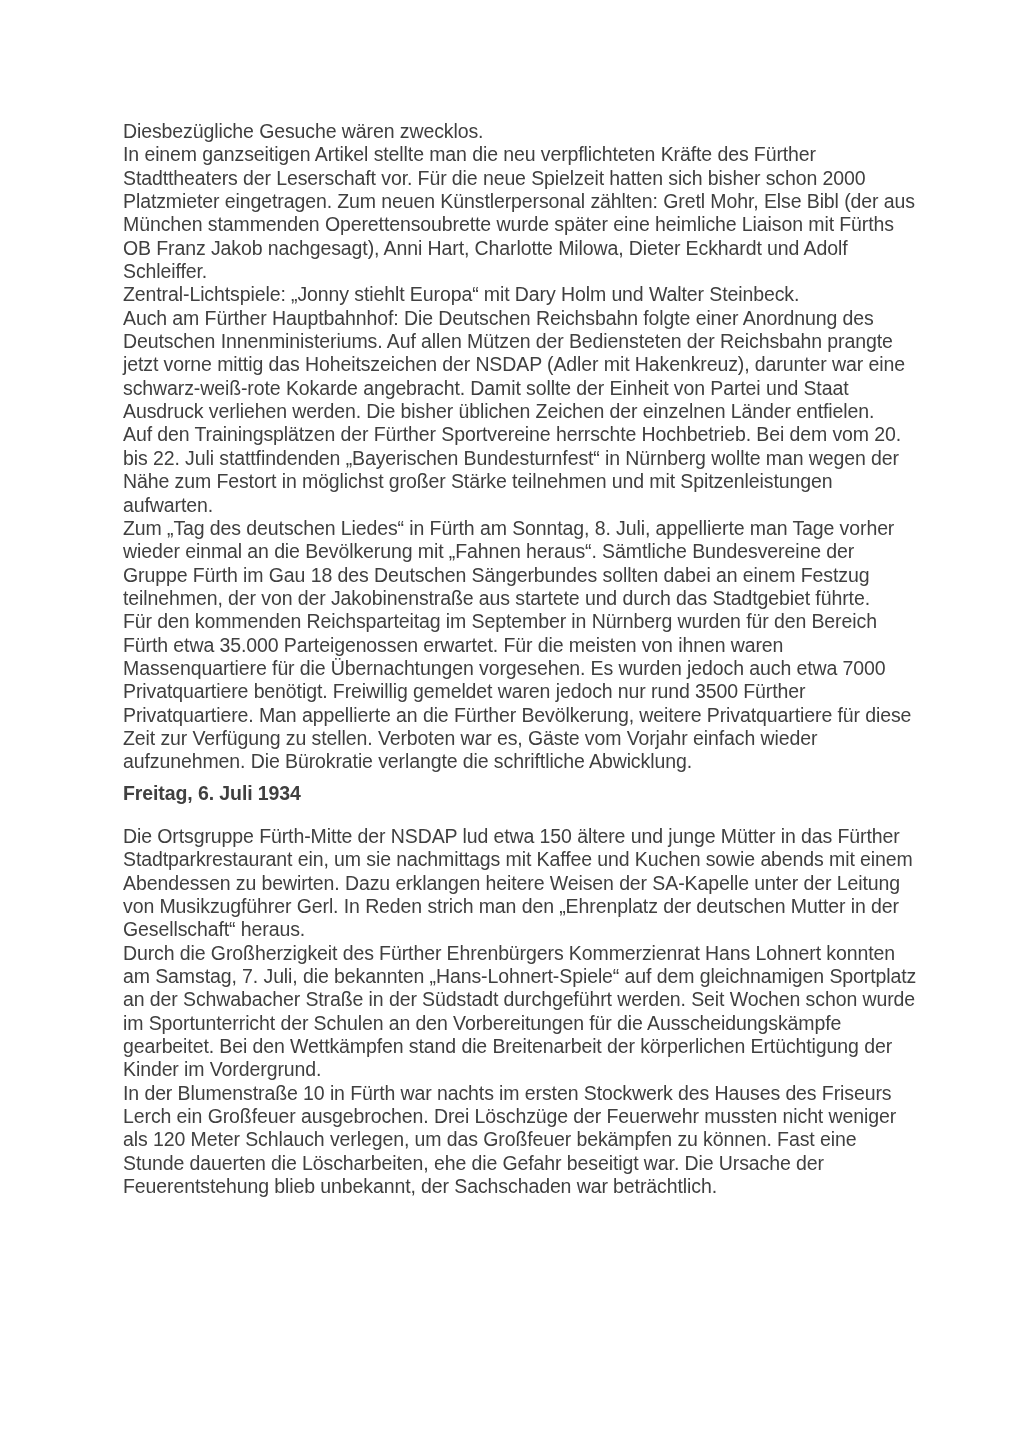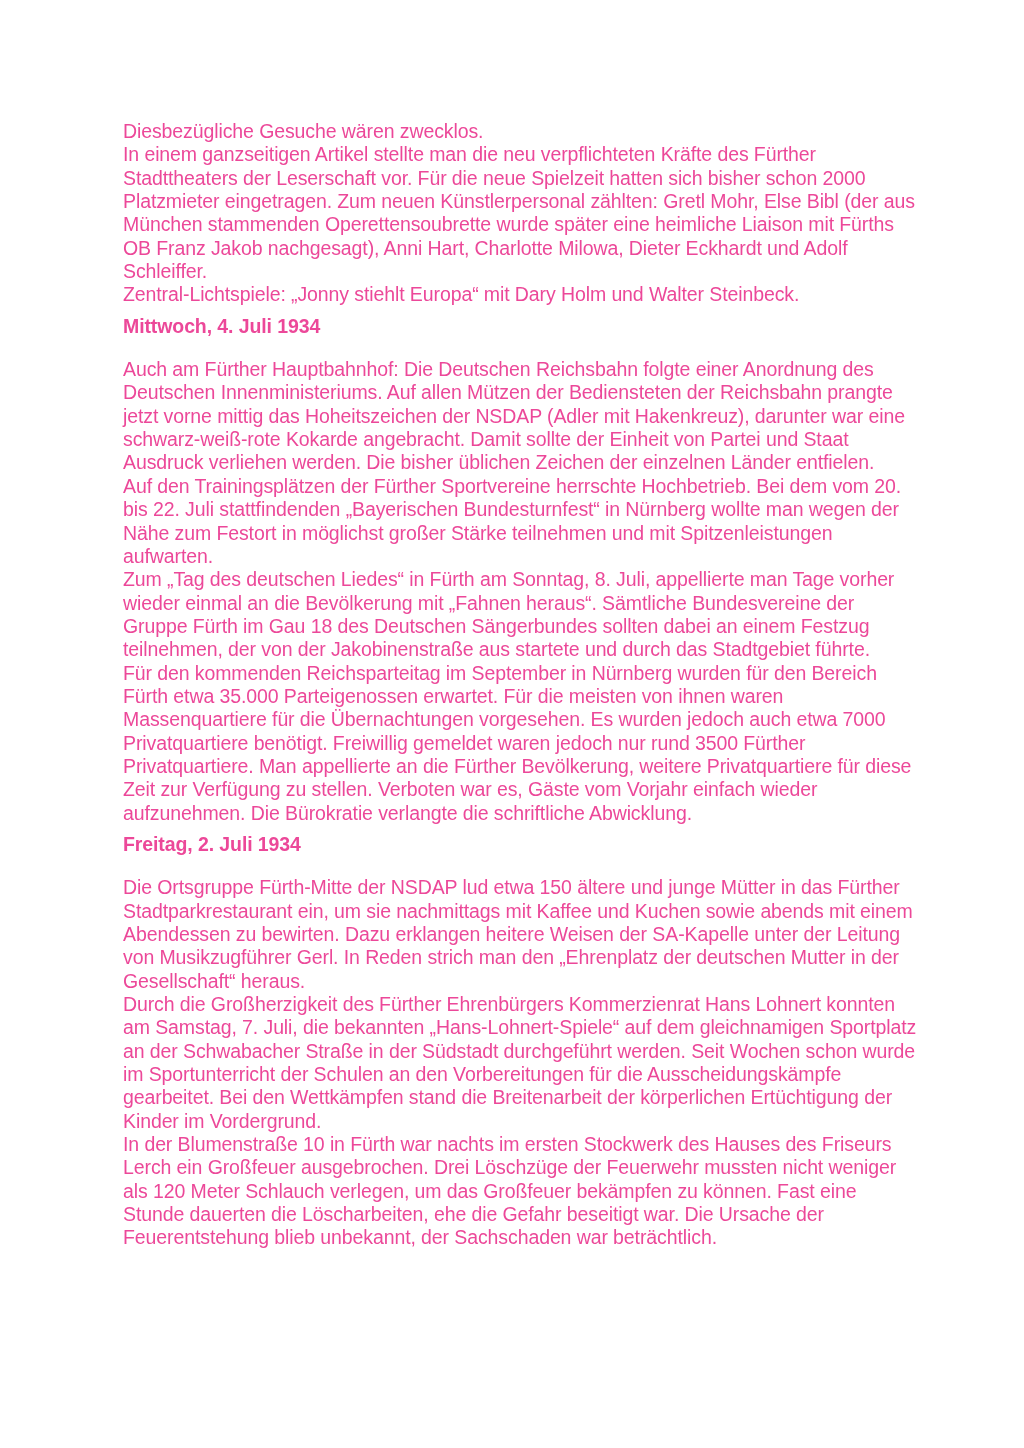--- a/index.html
+++ b/index.html
@@ -9,21 +9,21 @@
   }
   .page {
     position: relative;
     width: 1024px;
     height: 1448px;
     background: #ffffff;
     overflow: hidden;
     font-family: "Liberation Sans", "DejaVu Sans", sans-serif;
     font-size: 19.5px;
     line-height: 23.35px;
-    color: #ec4899;
+    color: #404040;
     letter-spacing: -0.1px;
   }
   .doc {
     position: absolute;
     left: 123px;
     top: 120px;
     width: 860px;
   }
   .doc p {
     margin: 0;
@@ -37,20 +37,19 @@
   .doc p.heading:first-child {
     margin-top: 0;
   }
 </style>
 </head>
 <body>
 
 <div class="page">
   <div class="doc">
       <p class="para">Diesbezügliche Gesuche wären zwecklos.<br>In einem ganzseitigen Artikel stellte man die neu verpflichteten Kräfte des Fürther<br>Stadttheaters der Leserschaft vor. Für die neue Spielzeit hatten sich bisher schon 2000<br>Platzmieter eingetragen. Zum neuen Künstlerpersonal zählten: Gretl Mohr, Else Bibl (der aus<br>München stammenden Operettensoubrette wurde später eine heimliche Liaison mit Fürths<br>OB Franz Jakob nachgesagt), Anni Hart, Charlotte Milowa, Dieter Eckhardt und Adolf<br>Schleiffer.<br>Zentral-Lichtspiele: „Jonny stiehlt Europa“ mit Dary Holm und Walter Steinbeck.</p>
-      <p class="heading">Mittwoch, 4. Juli 1934</p>
       <p class="para">Auch am Fürther Hauptbahnhof: Die Deutschen Reichsbahn folgte einer Anordnung des<br>Deutschen Innenministeriums. Auf allen Mützen der Bediensteten der Reichsbahn prangte<br>jetzt vorne mittig das Hoheitszeichen der NSDAP (Adler mit Hakenkreuz), darunter war eine<br>schwarz-weiß-rote Kokarde angebracht. Damit sollte der Einheit von Partei und Staat<br>Ausdruck verliehen werden. Die bisher üblichen Zeichen der einzelnen Länder entfielen.<br>Auf den Trainingsplätzen der Fürther Sportvereine herrschte Hochbetrieb. Bei dem vom 20.<br>bis 22. Juli stattfindenden „Bayerischen Bundesturnfest“ in Nürnberg wollte man wegen der<br>Nähe zum Festort in möglichst großer Stärke teilnehmen und mit Spitzenleistungen<br>aufwarten.</p>
       <p class="para">Zum „Tag des deutschen Liedes“ in Fürth am Sonntag, 8. Juli, appellierte man Tage vorher<br>wieder einmal an die Bevölkerung mit „Fahnen heraus“. Sämtliche Bundesvereine der<br>Gruppe Fürth im Gau 18 des Deutschen Sängerbundes sollten dabei an einem Festzug<br>teilnehmen, der von der Jakobinenstraße aus startete und durch das Stadtgebiet führte.<br>Für den kommenden Reichsparteitag im September in Nürnberg wurden für den Bereich<br>Fürth etwa 35.000 Parteigenossen erwartet. Für die meisten von ihnen waren<br>Massenquartiere für die Übernachtungen vorgesehen. Es wurden jedoch auch etwa 7000<br>Privatquartiere benötigt. Freiwillig gemeldet waren jedoch nur rund 3500 Fürther<br>Privatquartiere. Man appellierte an die Fürther Bevölkerung, weitere Privatquartiere für diese<br>Zeit zur Verfügung zu stellen. Verboten war es, Gäste vom Vorjahr einfach wieder<br>aufzunehmen. Die Bürokratie verlangte die schriftliche Abwicklung.</p>
-      <p class="heading">Freitag, 2. Juli 1934</p>
+      <p class="heading">Freitag, 6. Juli 1934</p>
       <p class="para">Die Ortsgruppe Fürth-Mitte der NSDAP lud etwa 150 ältere und junge Mütter in das Fürther<br>Stadtparkrestaurant ein, um sie nachmittags mit Kaffee und Kuchen sowie abends mit einem<br>Abendessen zu bewirten. Dazu erklangen heitere Weisen der SA-Kapelle unter der Leitung<br>von Musikzugführer Gerl. In Reden strich man den „Ehrenplatz der deutschen Mutter in der<br>Gesellschaft“ heraus.<br>Durch die Großherzigkeit des Fürther Ehrenbürgers Kommerzienrat Hans Lohnert konnten<br>am Samstag, 7. Juli, die bekannten „Hans-Lohnert-Spiele“ auf dem gleichnamigen Sportplatz<br>an der Schwabacher Straße in der Südstadt durchgeführt werden. Seit Wochen schon wurde<br>im Sportunterricht der Schulen an den Vorbereitungen für die Ausscheidungskämpfe<br>gearbeitet. Bei den Wettkämpfen stand die Breitenarbeit der körperlichen Ertüchtigung der<br>Kinder im Vordergrund.</p>
       <p class="para">In der Blumenstraße 10 in Fürth war nachts im ersten Stockwerk des Hauses des Friseurs<br>Lerch ein Großfeuer ausgebrochen. Drei Löschzüge der Feuerwehr mussten nicht weniger<br>als 120 Meter Schlauch verlegen, um das Großfeuer bekämpfen zu können. Fast eine<br>Stunde dauerten die Löscharbeiten, ehe die Gefahr beseitigt war. Die Ursache der<br>Feuerentstehung blieb unbekannt, der Sachschaden war beträchtlich.</p>
     </div>
 </div>
 
 </body></html>

